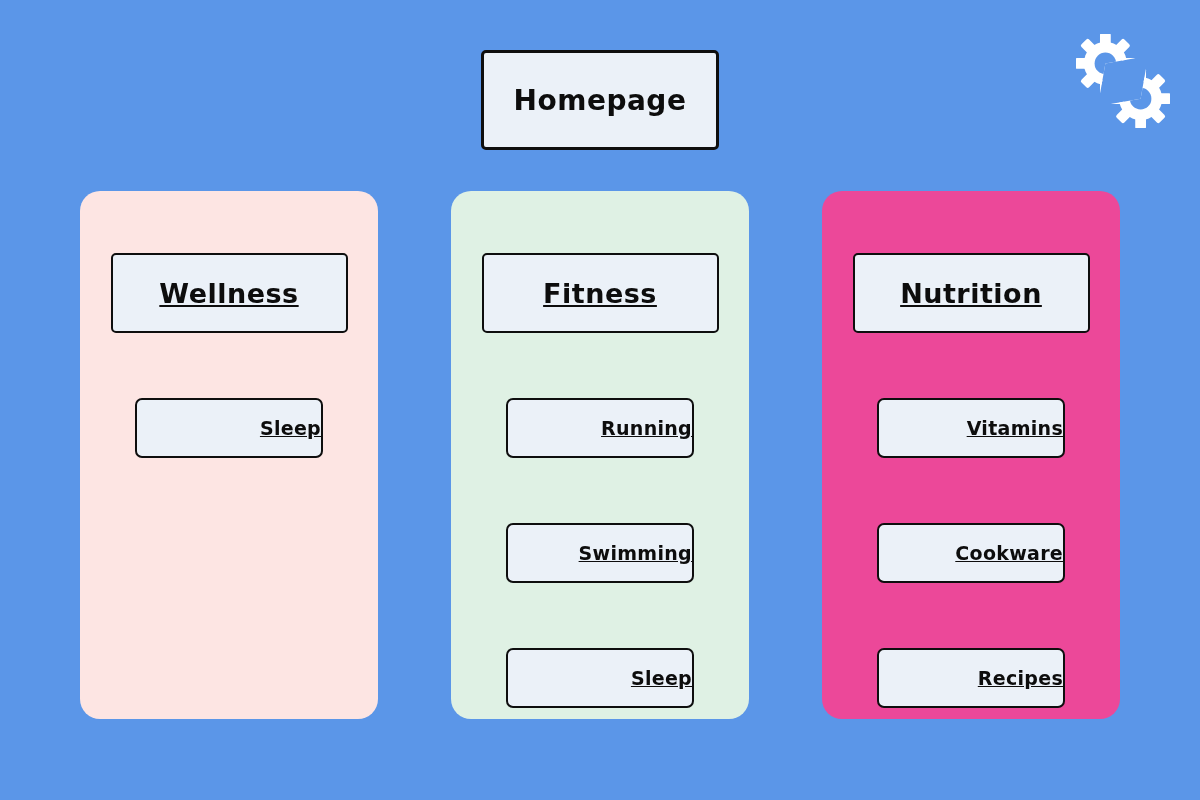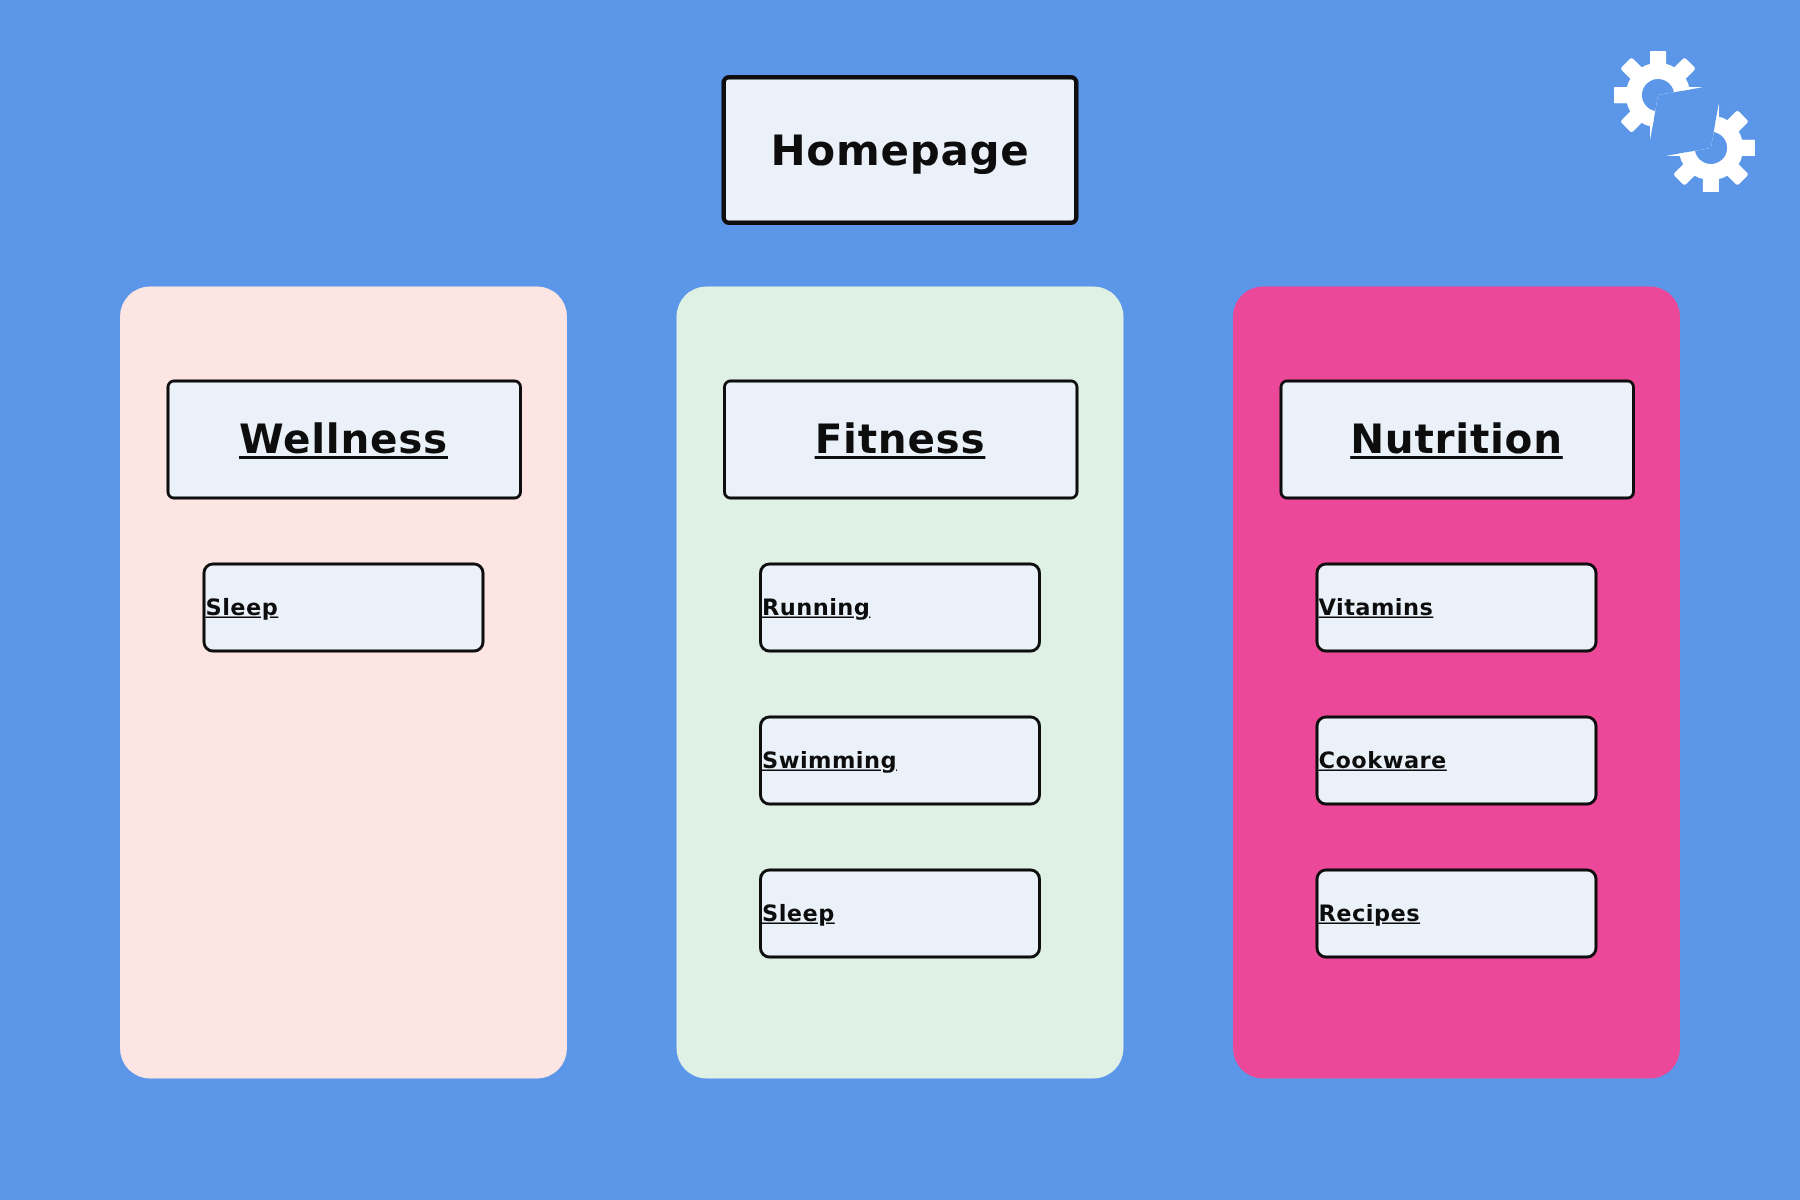--- a/index.html
+++ b/index.html
@@ -24,24 +24,24 @@
     width:298px;height:528px;border-radius:20px;box-sizing:border-box;
     display:flex;flex-direction:column;align-items:center;padding-top:62px;text-decoration:underline;
   }
   .title-box{
     width:237px;height:80px;box-sizing:border-box;
     background:#ebf1f8;border:2.5px solid #0e0e0e;border-radius:5px;
     display:flex;align-items:center;justify-content:center;
     font-size:27px;font-weight:bold;letter-spacing:.5px;
   }
   .child-box{
-    width:188px;height:60px;box-sizing:border-box;margin-top:42px;
+    width:188px;height:60px;box-sizing:border-box;margin-top:65px;
     background:#ebf1f8;border:2.5px solid #0e0e0e;border-radius:7px;
-    display:flex;align-items:center;justify-content:flex-start;
-    font-size:15px;font-weight:bold;letter-spacing:.3px;
+    display:flex;align-items:center;justify-content:flex-end;
+    font-size:19px;font-weight:bold;letter-spacing:.3px;
   }
 </style>
 </head>
 <body>
 
 <div class="homepage-box">
   <span>Homepage</span>
 </div>
 
 <svg class="logo" viewBox="0 0 96 96" aria-hidden="true">

